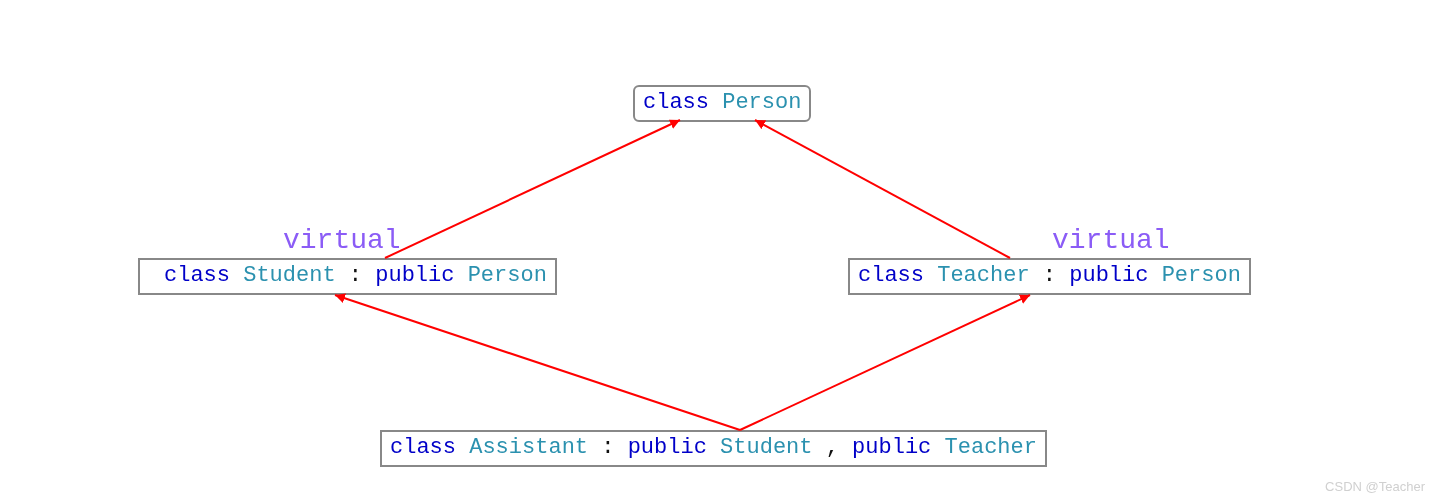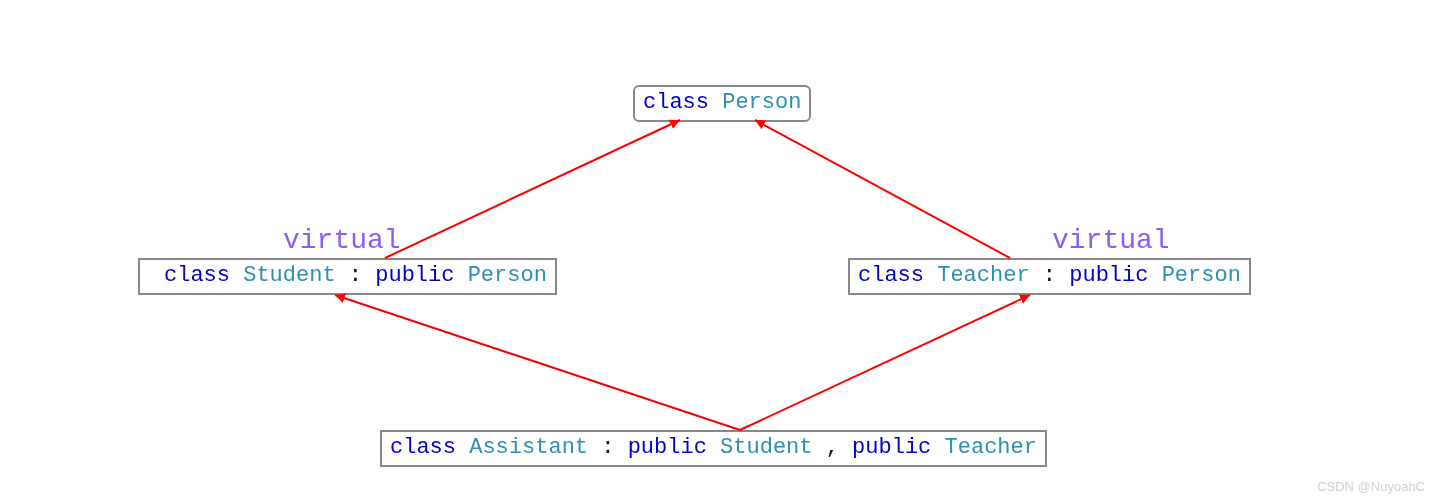--- a/index.html
+++ b/index.html
@@ -101,13 +101,13 @@
 
   <line x1="385" y1="258" x2="680" y2="120" stroke="#ff0000" stroke-width="2" marker-end="url(#ah)"></line>
 
   <line x1="1010" y1="258" x2="755" y2="120" stroke="#ff0000" stroke-width="2" marker-end="url(#ah)"></line>
 
   <line x1="740" y1="430" x2="335" y2="295" stroke="#ff0000" stroke-width="2" marker-end="url(#ah)"></line>
 
   <line x1="740" y1="430" x2="1030" y2="295" stroke="#ff0000" stroke-width="2" marker-end="url(#ah)"></line>
 </svg>
 
-<div class="watermark">CSDN @NuyoahC</div>
+<div class="watermark">CSDN @Teacher</div>
 
 </body></html>

